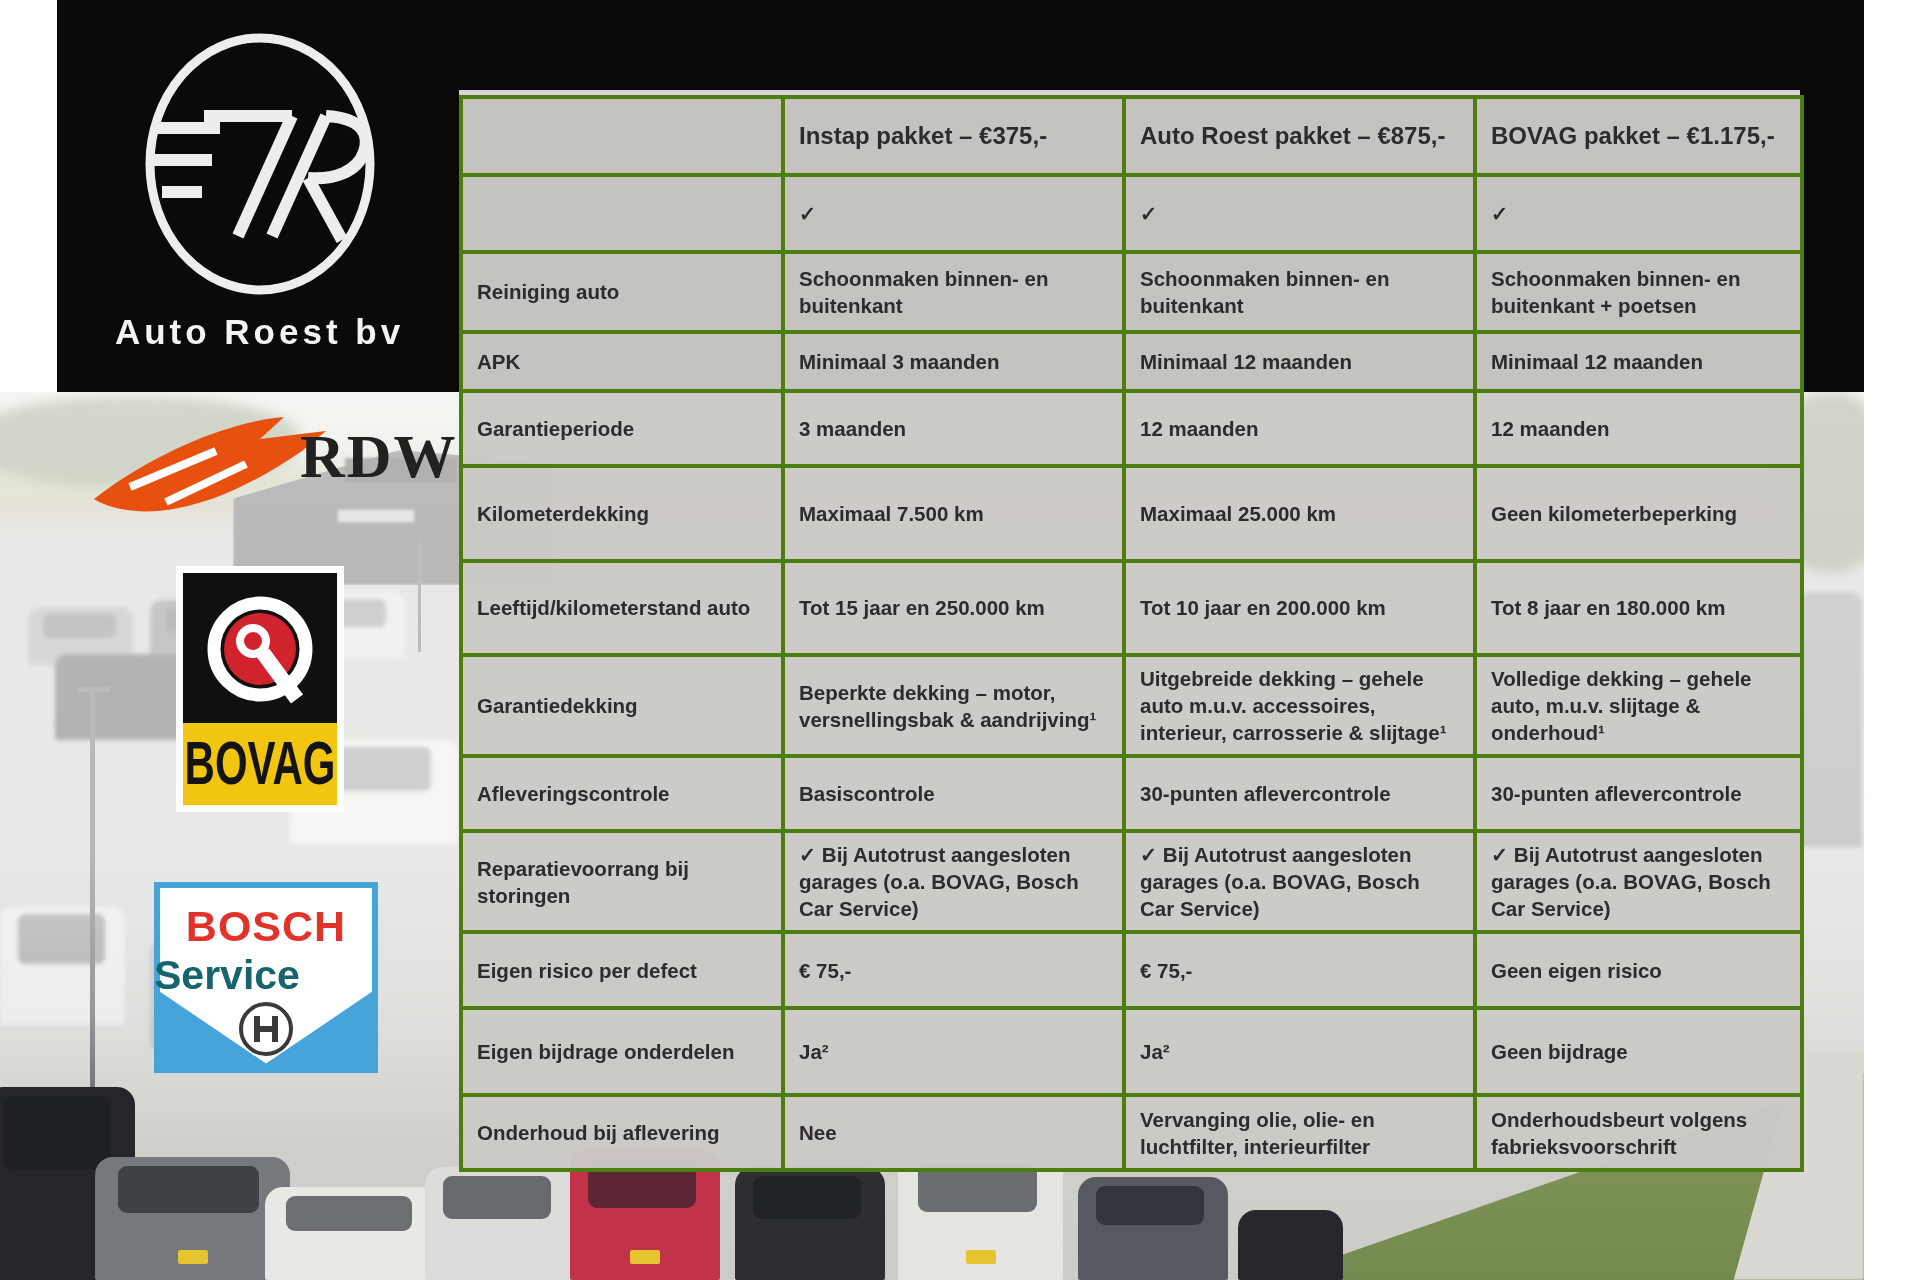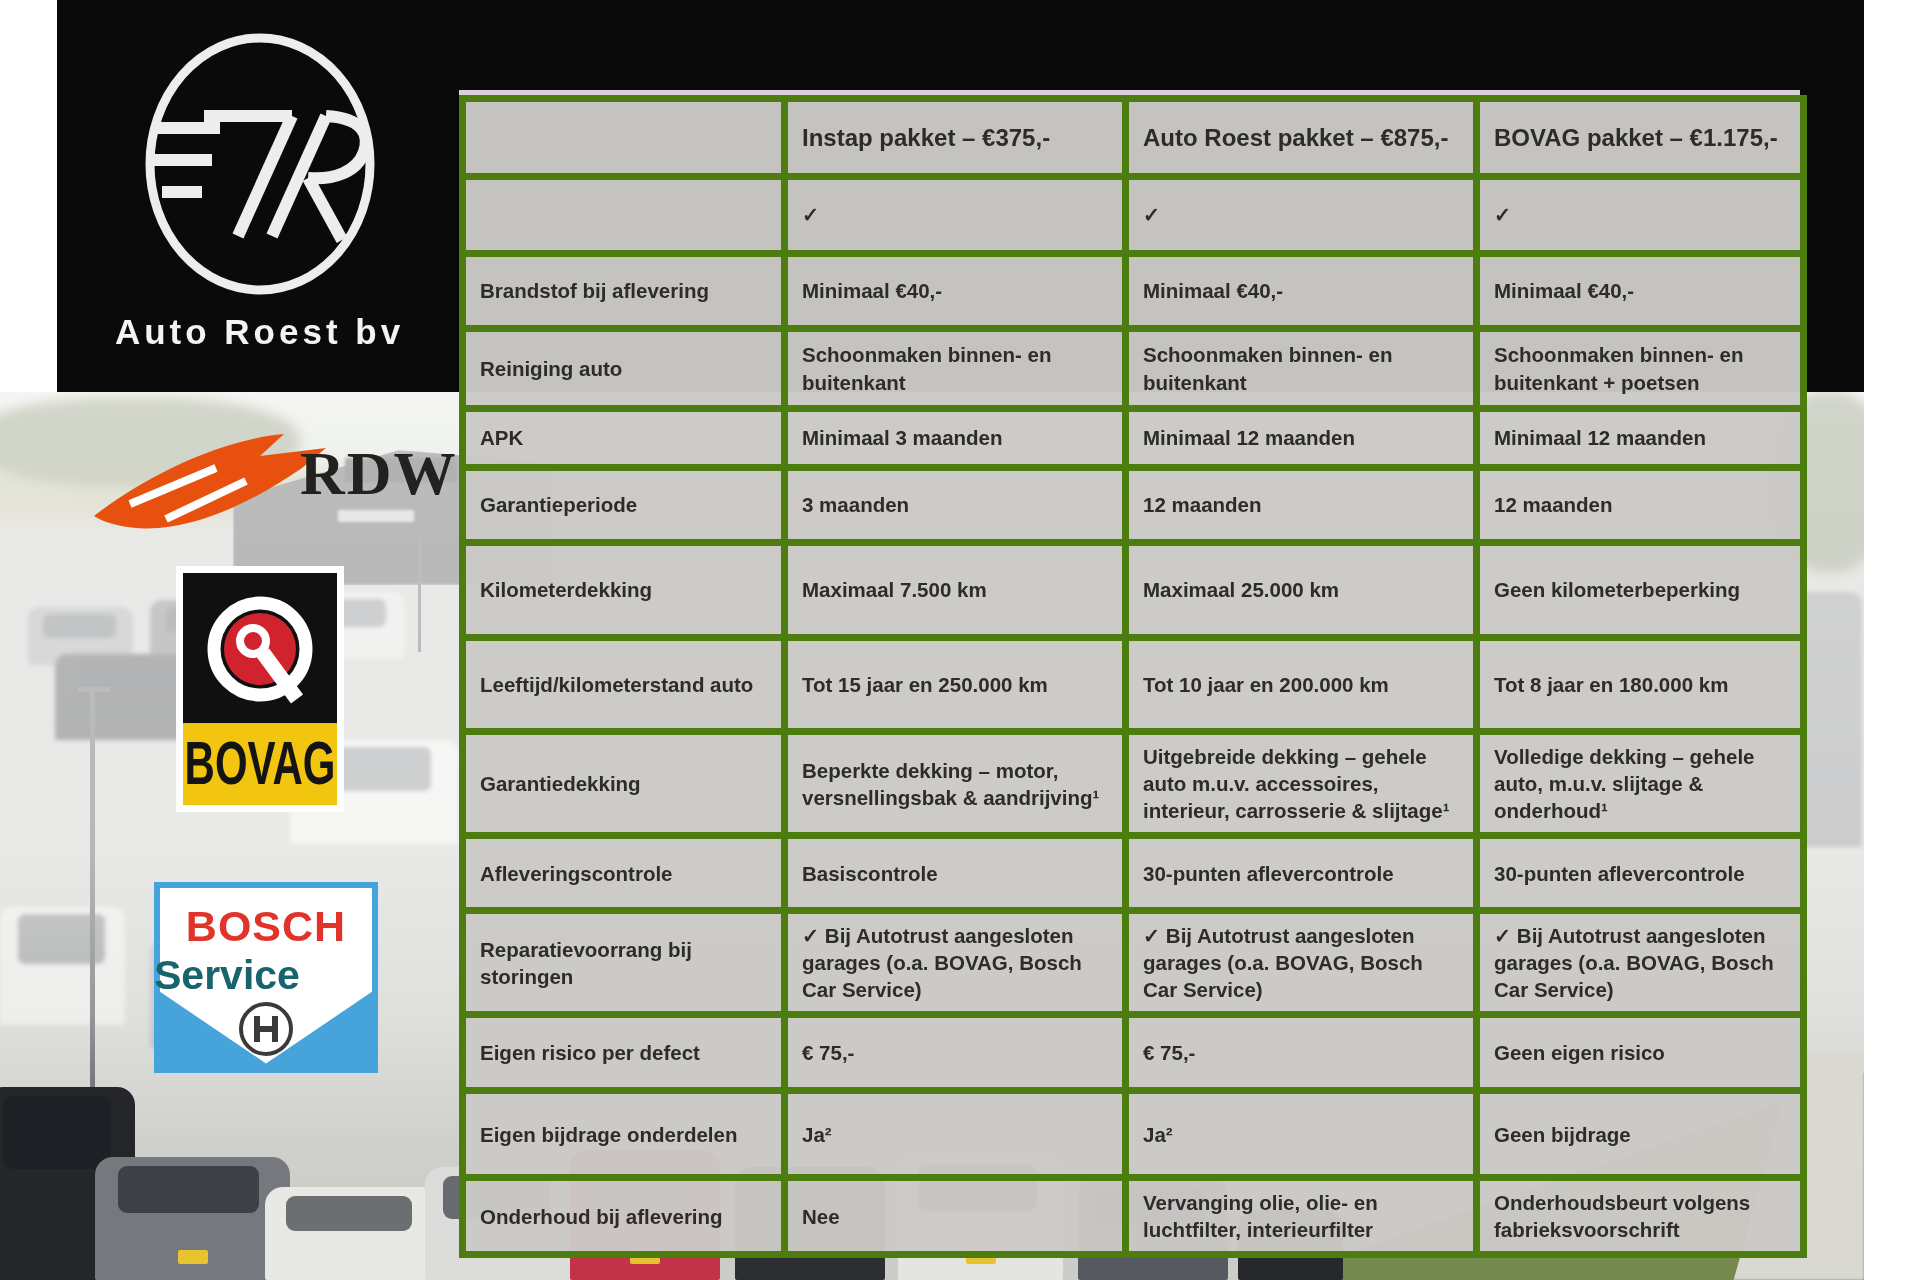--- a/index.html
+++ b/index.html
@@ -44,21 +44,21 @@
               font-size:43px;font-weight:800;letter-spacing:1px;}
   .service-word{position:absolute;top:70px;left:0;width:100%;color:#17646c;
               font-size:41px;font-weight:700;}
   .bosch-sym{position:absolute;top:116px;left:50%;transform:translateX(-50%);}
 
   
   .table-wrap{position:absolute;left:459px;top:90px;width:1341px;z-index:30;
               border-top:5px solid #d9d1da;}
   table.pricing{width:100%;border-collapse:collapse;table-layout:fixed;
                 background:rgba(203,201,198,0.97);color:#2d2c2b;}
-  .pricing th,.pricing td{border:7px solid #4d7c0f;padding:8px 14px;vertical-align:middle;
+  .pricing th,.pricing td{border:4px solid #4d7c0f;padding:8px 14px;vertical-align:middle;
                 text-align:left;font-weight:700;overflow:hidden;}
   .pricing th{font-size:24px;}
   .pricing td{font-size:20.5px;line-height:1.32;}
   .check{font-size:22px;}
 </style>
 </head>
 <body>
 
 <div class="canvas">
 
@@ -141,21 +141,21 @@
         <path d="M64,88 H152"></path>
           <path d="M152,88 L98,208"></path>
         <path d="M186,88 L132,208"></path>
         <path d="M186,88 C222,90 230,106 224,124 C217,144 194,152 168,150"></path>
         <path d="M168,150 L202,212"></path>
       </g>
     </svg>
     <div class="company">Auto Roest bv</div>
   </div>
 
-  <div class="logo-abs" style="left:88px;top:424px;width:340px;height:120px;">
+  <div class="logo-abs" style="left:88px;top:407px;width:340px;height:120px;">
     <svg width="240" height="112" viewBox="0 0 240 112">
       <path fill="#e8500f" d="M6,92 C52,56 128,16 196,10 L172,32 L238,24 L214,44 C170,74 120,100 70,104 C45,106 20,101 6,92 Z"></path>
       <path d="M42,80 L128,44" stroke="#ffffff" stroke-width="8" fill="none"></path>
       <path d="M78,95 L158,57" stroke="#ffffff" stroke-width="8" fill="none"></path>
     </svg>
     <div class="rdw-text">RDW</div>
   </div>
 
   <div class="logo-abs bovag">
     <div class="bovag-top">
@@ -199,26 +199,20 @@
         <th>Instap pakket – €375,-</th>
         <th>Auto Roest pakket – €875,-</th>
         <th>BOVAG pakket – €1.175,-</th>
       </tr>
       <tr style="height:77px">
         <td></td>
         <td class="check">✓</td>
         <td class="check">✓</td>
         <td class="check">✓</td>
       </tr>
-      <tr style="height:75px">
-        <td>Brandstof bij aflevering</td>
-        <td>Minimaal €40,-</td>
-        <td>Minimaal €40,-</td>
-        <td>Minimaal €40,-</td>
-      </tr>
       <tr style="height:80px">
         <td>Reiniging auto</td>
         <td>Schoonmaken binnen- en buitenkant</td>
         <td>Schoonmaken binnen- en buitenkant</td>
         <td>Schoonmaken binnen- en buitenkant + poetsen</td>
       </tr>
       <tr style="height:59px">
         <td>APK</td>
         <td>Minimaal 3 maanden</td>
         <td>Minimaal 12 maanden</td>

